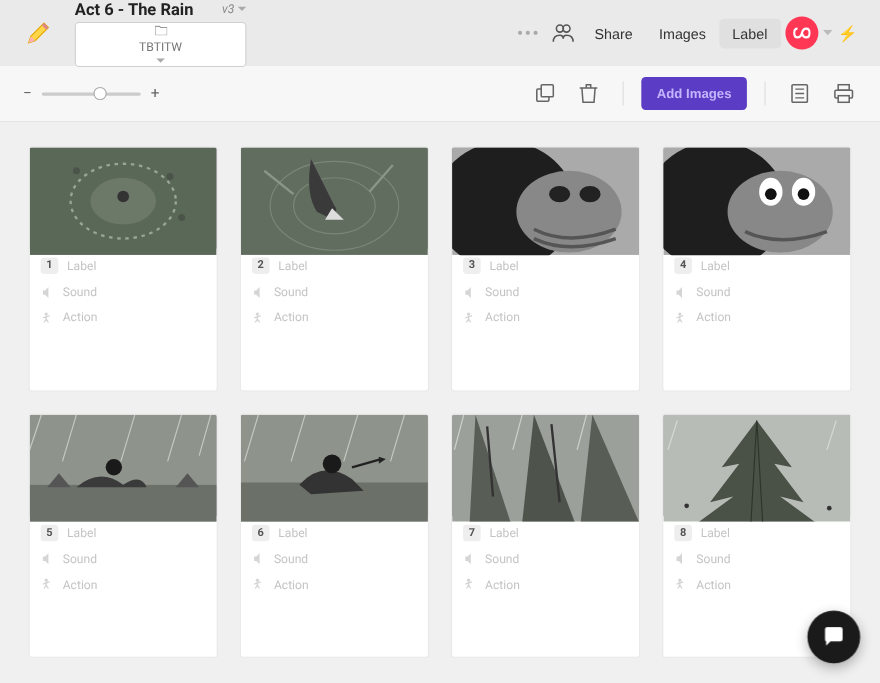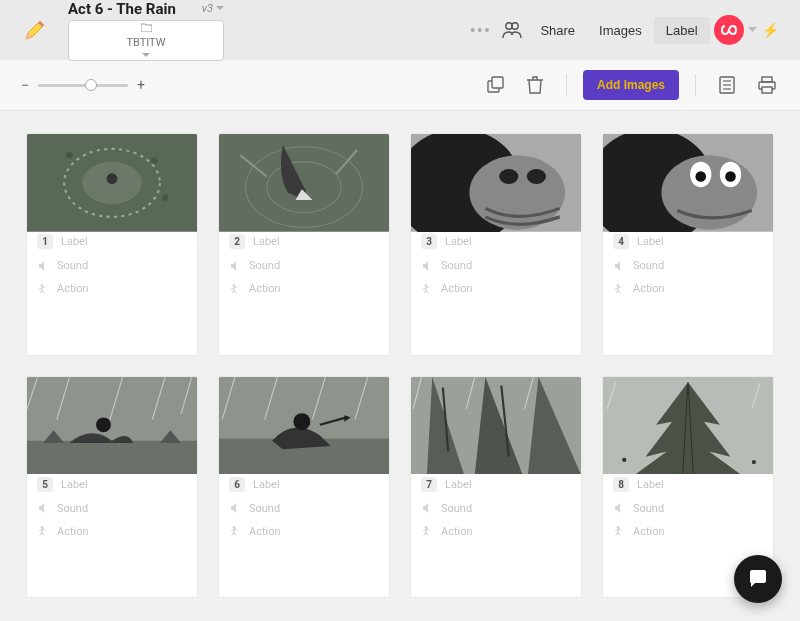--- a/index.html
+++ b/index.html
@@ -22,21 +22,21 @@
 .chev-sm { font-size: 10px; color: #bbb; }
 .bolt { font-size: 14px; color: #bbb; padding: 0 6px; }
 
 
 .toolbar { display: flex; align-items: center; padding: 10px 18px; background: #f7f7f7; border-bottom: 1px solid #e5e5e5; gap: 10px; }
 .zoom { display: flex; align-items: center; gap: 6px; }
 .zoom-btn { font-size: 14px; color: #666; cursor: pointer; width: 14px; text-align: center; }
 .slider { width: 90px; height: 3px; background: #ccc; border-radius: 2px; position: relative; }
 .slider-thumb { position: absolute; width: 12px; height: 12px; background: #fff; border: 1px solid #aaa; border-radius: 50%; top: -5px; left: 52%; cursor: pointer; }
 .tb-icon { width: 30px; height: 30px; display: flex; align-items: center; justify-content: center; cursor: pointer; color: #666; position: relative; overflow: visible; }
-.add-btn { background: #5b3cc4; color: #eab308; font-size: 12px; font-weight: 600; padding: 8px 14px; border: none; border-radius: 4px; cursor: pointer; }
+.add-btn { background: #5b3cc4; color: #c4b5fd; font-size: 12px; font-weight: 600; padding: 8px 14px; border: none; border-radius: 4px; cursor: pointer; }
 .divider { width: 1px; height: 22px; background: #ddd; margin: 0 6px; }
 
 
 .grid { display: grid; grid-template-columns: repeat(4, 1fr); gap: 20px; padding: 22px 26px; overflow-y: auto; height: calc(621px - 60px - 52px); }
 .card { background: #fff; border: 1px solid #e8e8e8; border-radius: 3px; overflow: hidden; display: flex; flex-direction: column; }
 .thumb { width: 100%; height: 92px; background: #888; display: block; }
 .meta { padding: 8px 10px; display: flex; flex-direction: column; gap: 10px; }
 .meta-row { display: flex; align-items: center; gap: 8px; font-size: 11px; color: #c4c4c4; }
 .num-badge { background: #eee; color: #555; font-size: 10px; font-weight: 700; padding: 2px 5px; border-radius: 3px; min-width: 16px; text-align: center; }
 .meta-icon { width: 12px; height: 12px; opacity: 0.4; }

